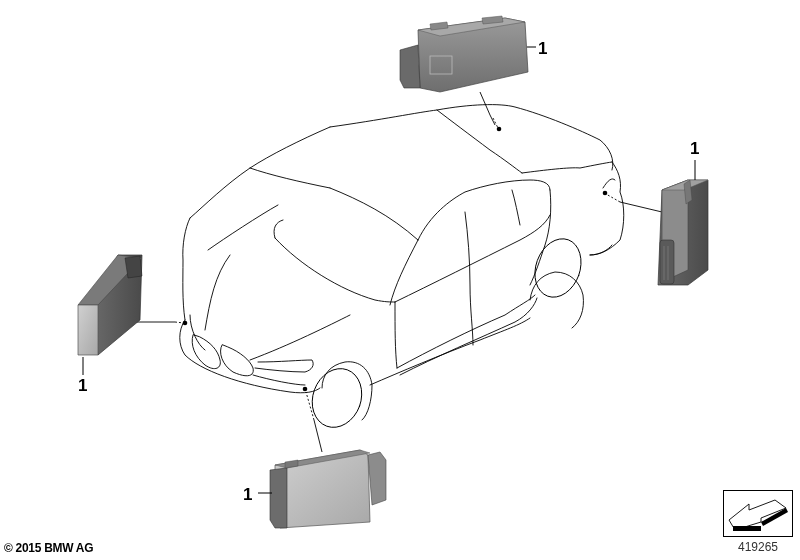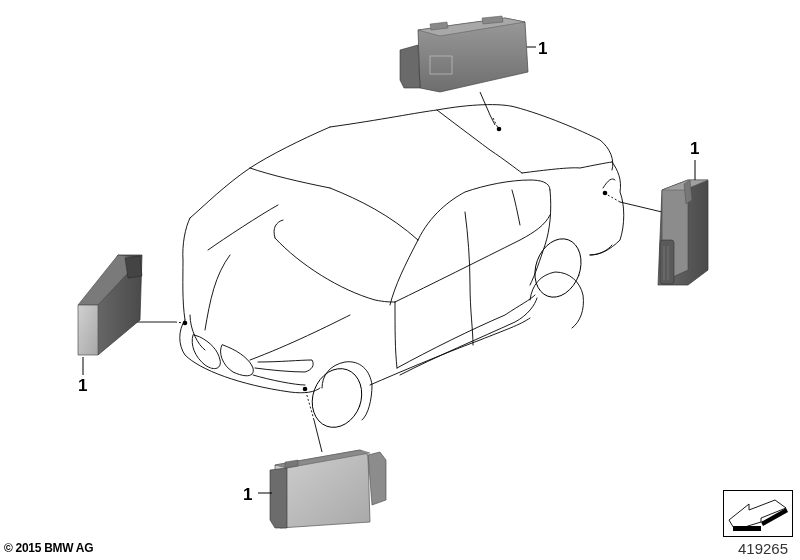--- a/index.html
+++ b/index.html
@@ -1,21 +1,21 @@
 <!DOCTYPE html>
 <html><head>
 <meta charset="utf-8">
 <style>
   html, body { margin: 0; padding: 0; background: #ffffff; }
   body { width: 800px; height: 560px; position: relative; overflow: hidden; font-family: "Liberation Sans", sans-serif; }
   .stage { position: absolute; left: 0; top: 0; width: 800px; height: 560px; }
   svg.main { position: absolute; left: 0; top: 0; }
   .callout { position: absolute; font-family: "Liberation Sans", sans-serif; font-weight: bold; font-size: 17px; color: #000; line-height: 1; }
   .copyright { position: absolute; left: 4px; top: 540px; font-size: 13px; font-weight: bold; color: #000; letter-spacing: -0.3px; transform: scaleX(0.92); transform-origin: left top; }
-  .diagram-id { position: absolute; left: 738px; top: 540px; font-size: 15px; color: #333; }
+  .diagram-id { position: absolute; left: 738px; top: 540px; font-size: 12px; color: #333; }
   .nav-box { position: absolute; left: 723px; top: 490px; width: 68px; height: 45px; border: 1px solid #000; background: #fff; cursor: pointer; }
 </style>
 </head>
 <body>
 
 <div class="stage">
 
   <svg class="main" width="800" height="560" viewBox="0 0 800 560">
     <defs>
       <linearGradient id="gTop" x1="0" y1="0" x2="0" y2="1">

